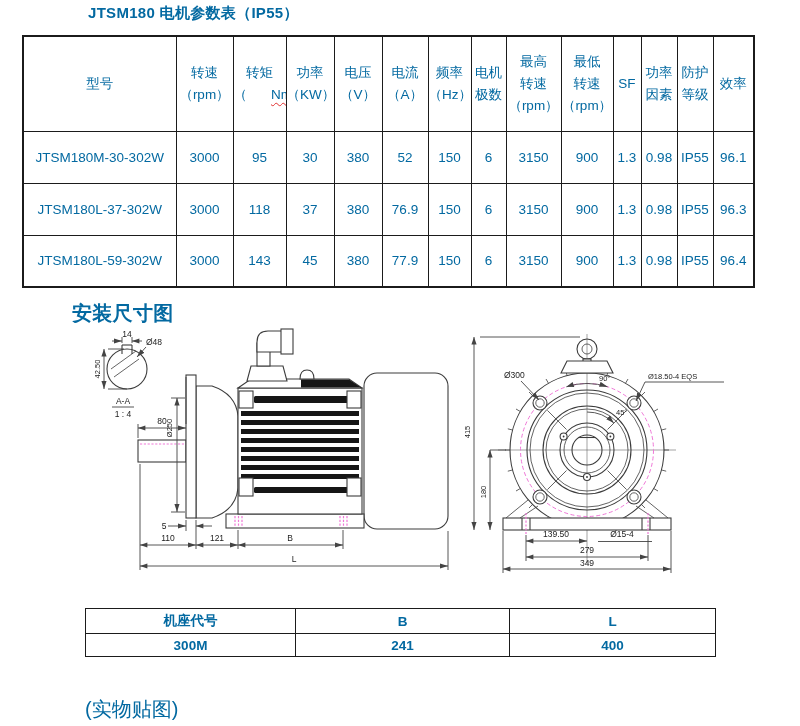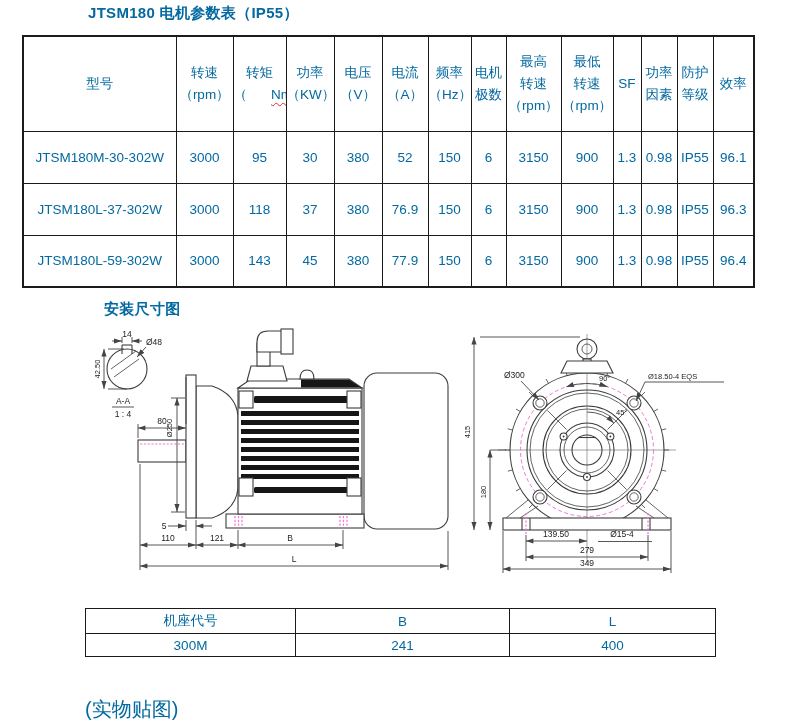--- a/index.html
+++ b/index.html
@@ -1,34 +1,34 @@
 <!DOCTYPE html>
 <html><head>
 <meta charset="utf-8">
 <style>
   html,body{margin:0;padding:0;background:#fff;}
   .page{position:relative;width:800px;height:726px;background:#fff;overflow:hidden;
         font-family:"Liberation Sans",sans-serif;color:#0369a1;}
   .title{position:absolute;left:88px;top:4px;font-size:15px;font-weight:700;letter-spacing:.3px;}
-  .section-label{position:absolute;left:104px;top:300px;font-size:15px;font-weight:700;letter-spacing:.3px;}
+  .section-label{position:absolute;left:72px;top:300px;font-size:20px;font-weight:700;letter-spacing:.3px;}
   .footer-note{position:absolute;left:85px;top:696px;font-size:20px;}
 
   table.param{position:absolute;left:22px;top:35px;width:731px;border-collapse:collapse;
               table-layout:fixed;border:2px solid #1b1b1b;}
   table.param th,table.param td{border:1.4px solid #1b1b1b;text-align:center;vertical-align:middle;
               font-weight:normal;padding:0;overflow:hidden;font-size:13.5px;}
   table.param thead tr{height:95px;}
   table.param tbody tr{height:52px;}
   table.param th .l{display:block;line-height:1.62;}
   .wavy{text-decoration-line:underline;text-decoration-style:wavy;text-decoration-color:#e03131;
         text-decoration-thickness:1px;text-underline-offset:3px;margin-left:24px;}
 
   table.frame{position:absolute;left:85px;top:608px;width:630px;border-collapse:collapse;
               table-layout:fixed;border:1.8px solid #1b1b1b;}
-  table.frame th,table.frame td{border:1.3px solid #1b1b1b;text-align:center;font-weight:normal;
+  table.frame th,table.frame td{border:1.3px solid #1b1b1b;text-align:center;font-weight:bold;
               padding:0;font-size:13.5px;}
   table.frame thead tr{height:25px;}
   table.frame tbody tr{height:23px;}
 
   svg.drawing{position:absolute;left:0;top:325px;}
   .o{stroke:#3c3c3c;fill:none;stroke-width:1.1;}
   .of{stroke:#3c3c3c;fill:#fff;stroke-width:1.1;}
   .ot{stroke:#3c3c3c;fill:none;stroke-width:.8;}
   .dk{fill:#161616;stroke:none;}
   .dim{stroke:#444;stroke-width:.9;fill:none;}

